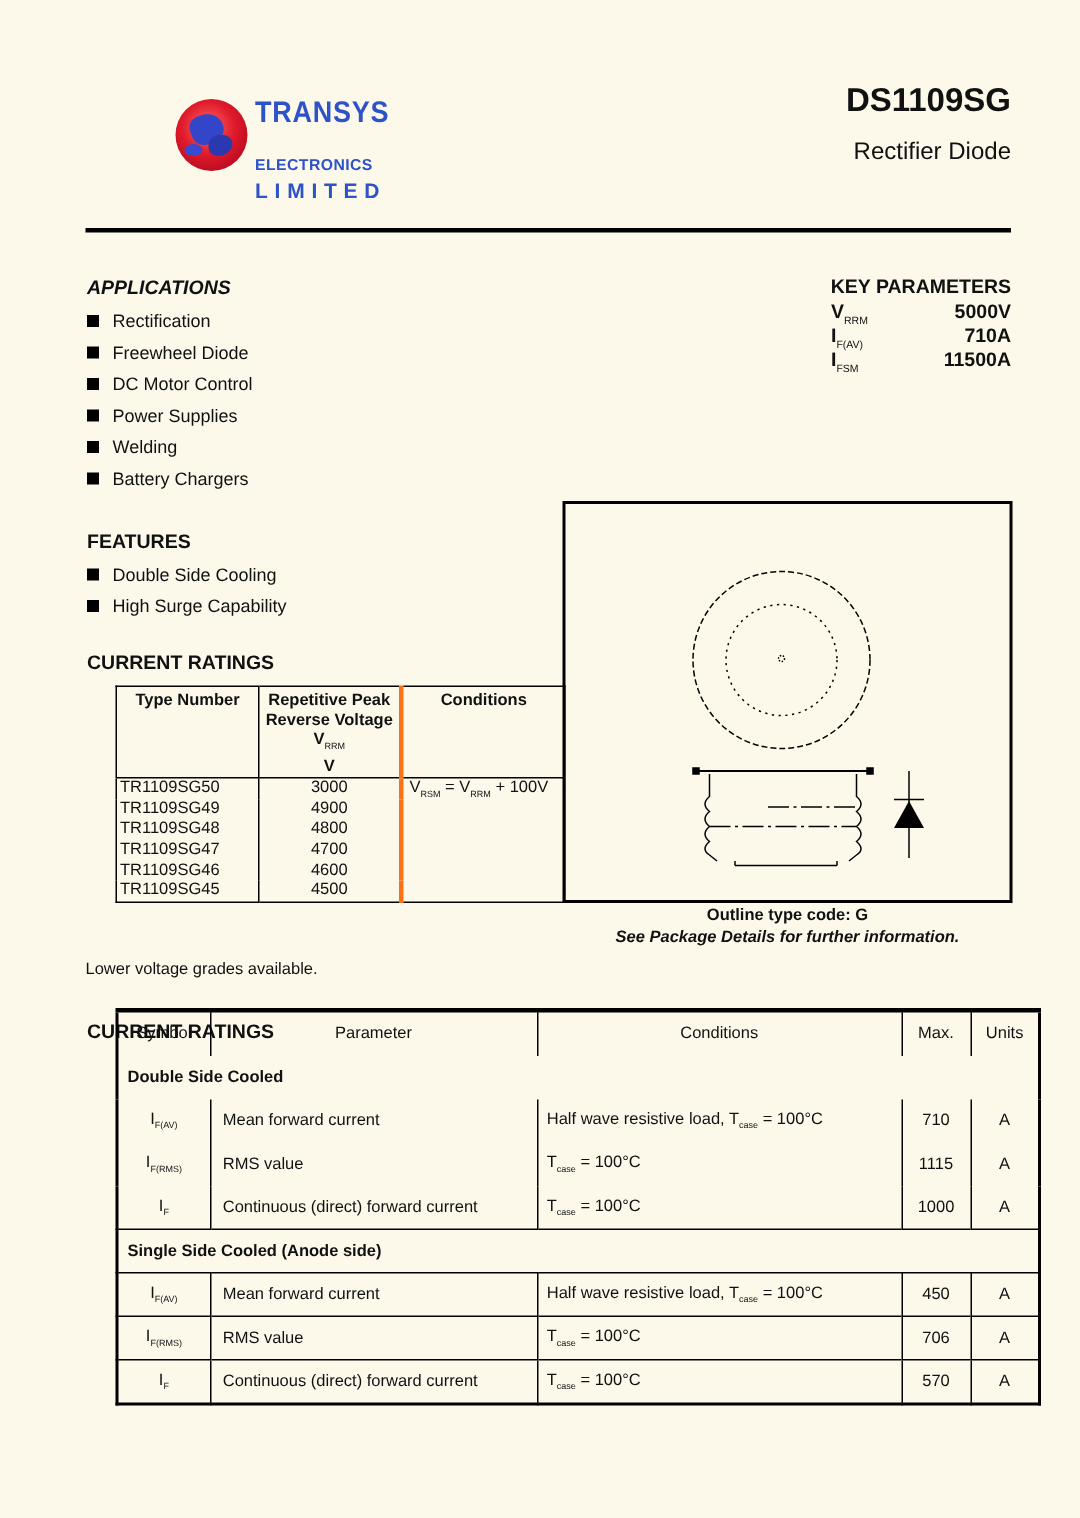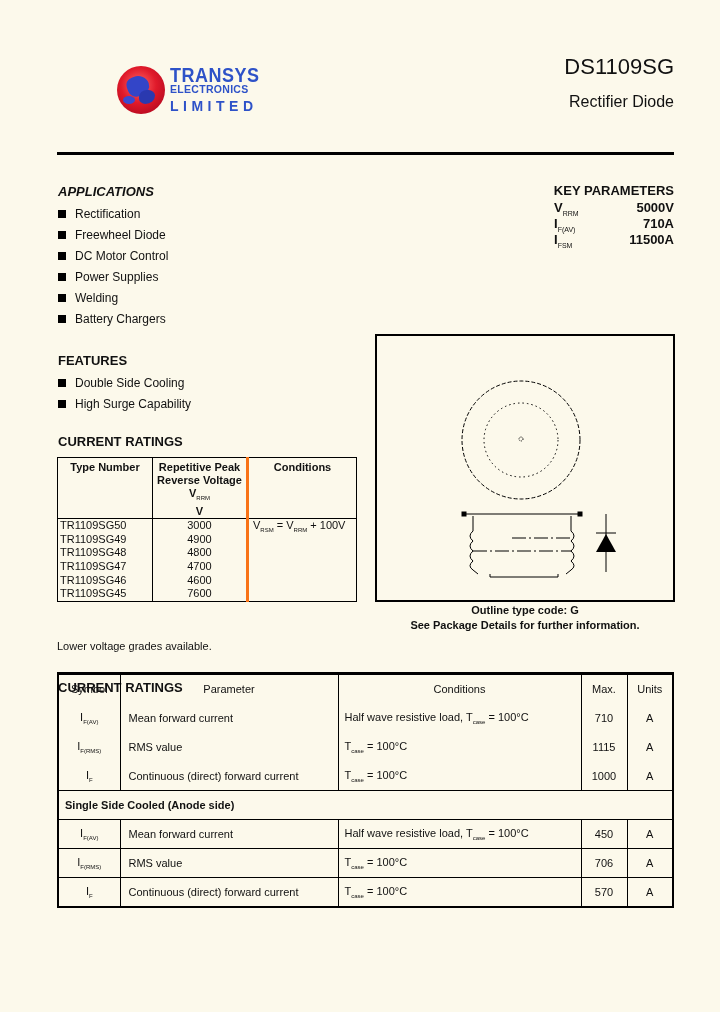--- a/index.html
+++ b/index.html
@@ -8,54 +8,54 @@
   .abs { position: absolute; }
 
   
   .logo-globe { left: 117px; top: 66px; width: 48px; height: 48px; border-radius: 50%;
     background: radial-gradient(circle at 45% 40%, #ff6a6a 0%, #e01a2a 45%, #a0001a 100%); overflow: hidden; }
   .logo-globe .land1 { position:absolute; left:10px; top:10px; width:22px; height:20px; background:#3345c8; border-radius: 40% 60% 50% 45%; transform: rotate(-20deg); }
   .logo-globe .land2 { position:absolute; left:22px; top:24px; width:16px; height:14px; background:#2a39b0; border-radius: 50% 40% 60% 40%; }
   .logo-globe .land3 { position:absolute; left:6px; top:30px; width:12px; height:8px; background:#3a4ad0; border-radius: 50%; }
   .logo-text { left: 170px; top: 66px; color: #2e52c8; font-weight: bold; line-height: 1; }
   .logo-text .l1 { font-size: 18px; letter-spacing: 0.5px; transform: scaleY(1.1); display:block; }
-  .logo-text .l2 { font-size: 10.5px; letter-spacing: 0.3px; margin-top: 0; display:block; }
+  .logo-text .l2 { font-size: 10.5px; letter-spacing: 0.3px; margin-top: 21px; display:block; }
   .logo-text .l3 { font-size: 14px; letter-spacing: 4.5px; margin-top: 4px; display:block; }
 
-  .part-no { right: 46px; top: 54px; font-size: 22px; font-weight: normal; margin-left: 34px; }
+  .part-no { right: 46px; top: 54px; font-size: 22px; font-weight: bold; margin-left: 34px; }
   .subtitle { right: 46px; top: 93px; font-size: 16px; }
   .rule { left: 57px; top: 152px; width: 617px; height: 3px; background: #000; }
 
   .h2 { font-size: 13px; font-weight: bold; }
   .bullets li { list-style: none; font-size: 12px; height: 21px; display: flex; align-items: center; }
   .bullets .sq { width: 8px; height: 8px; background: #000; margin-right: 9px; display: inline-block; }
 
   
   .kp-title { right: 46px; top: 183px; }
   .kp { right: 46px; top: 200px; width: 120px; font-size: 13px; font-weight: bold; }
   .kp-row { display: flex; justify-content: space-between; height: 16px; align-items: flex-start; }
   .kp-row .sym { font-weight: bold; font-size: 13px; }
   .kp-row .sym sub { font-size: 7px; font-weight: normal; vertical-align: -4px; }
 
   
-  table { border-collapse: collapse; }
+  table { border-collapse: collapse; margin-left: 20px; }
   .vt { left: 57px; top: 457px; width: 300px; font-size: 11px; border: 1px solid #000; }
   .vt th { font-weight: bold; vertical-align: top; padding-top: 3px; text-align: center; height: 59px; border-bottom: 1px solid #000; line-height: 13px; }
   .vt td { height: 13.6px; line-height: 13.6px; padding: 0 2px; }
   .vt .c1 { width: 95px; border-right: 1px solid #000; text-align: left; }
   .vt .c2 { width: 95px; border-right: 3px solid #f97316; text-align: center; }
   .vt .c3 { vertical-align: top; }
   .vt sub { font-size: 6px; font-weight: normal; }
   .note { left: 57px; top: 604px; font-size: 11px; margin-top: 36px; }
 
   
   .outline { left: 375px; top: 334px; width: 300px; height: 268px; border: 2px solid #000; }
   .outline svg { position: absolute; left: 0; top: 0; }
   .cap1 { left: 375px; top: 604px; width: 300px; text-align: center; font-size: 11px; font-weight: bold; }
-  .cap2 { left: 375px; top: 619px; width: 300px; text-align: center; font-size: 11px; font-weight: bold; }
+  .cap2 { left: 375px; top: 619px; width: 300px; text-align: center; font-size: 11px; font-weight: bold; font-style: italic; }
 
   
   .ct { left: 57px; top: 672px; width: 617px; font-size: 11px; border: 2px solid #000; border-top-width: 3px; }
   .ct td, .ct th { height: 29px; vertical-align: middle; }
   .ct th { font-weight: normal; }
   .ct .s { width: 62px; text-align: center; border-right: 1px solid #000; }
   .ct .p { width: 218px; text-align: left; padding-left: 8px; border-right: 1px solid #000; }
   .ct .p.h { text-align: center; padding-left: 0; }
   .ct .c { width: 243px; text-align: left; padding-left: 6px; border-right: 1px solid #000; }
   .ct .c.h { text-align: center; padding-left: 0; }
@@ -171,21 +171,21 @@
   <tr>
         <td class="c1">TR1109SG47</td>
         <td class="c2">4700</td>
       </tr>
   <tr>
         <td class="c1">TR1109SG46</td>
         <td class="c2">4600</td>
       </tr>
   <tr>
         <td class="c1">TR1109SG45</td>
-        <td class="c2">7600</td>
+        <td class="c2">4500</td>
       </tr>
 </tbody>
   </table>
 <div class="abs note">Lower voltage grades available.</div>
 
 <div class="abs outline">
   <svg width="296" height="264" viewBox="0 0 296 264">
     <g fill="none" stroke="#000" stroke-width="1">
       <circle cx="144" cy="104" r="59" stroke-dasharray="4 2"></circle>
       <circle cx="144" cy="104" r="37" stroke-dasharray="1.5 3"></circle>
@@ -212,20 +212,23 @@
 <div class="abs h2" style="left:58px;top:680px;">CURRENT RATINGS</div>
 <table class="abs ct">
   <tbody>
       <tr class="hdr">
     <th class="s">Symbol</th>
     <th class="p h">Parameter</th>
     <th class="c h">Conditions</th>
     <th class="m">Max.</th>
     <th class="u">Units</th>
   </tr>
+  <tr class="grp">
+        <td colspan="5">Double Side Cooled</td>
+      </tr>
   <tr>
     <td class="s"><span>I</span><sub>F(AV)</sub></td>
     <td class="p">Mean forward current</td>
     <td class="c"><span>Half wave resistive load, T</span><sub>case</sub><span> = 100°C</span></td>
     <td class="m">710</td>
     <td class="u">A</td>
   </tr>
   <tr>
     <td class="s"><span>I</span><sub>F(RMS)</sub></td>
     <td class="p">RMS value</td>

